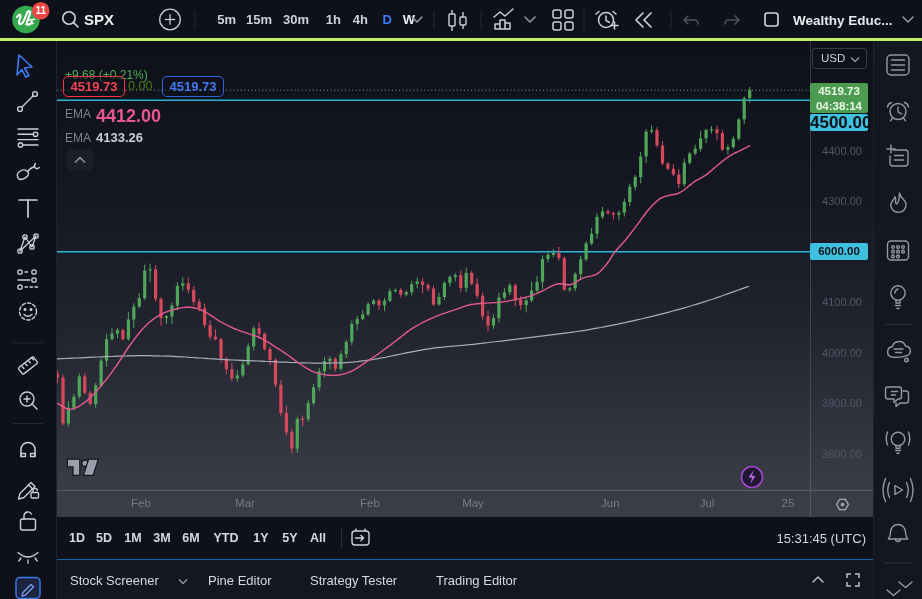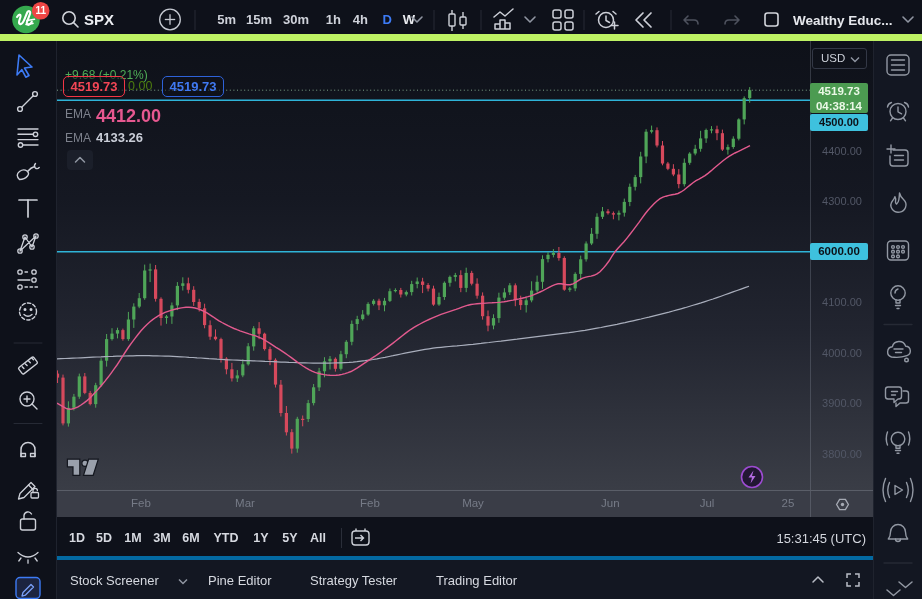--- a/index.html
+++ b/index.html
@@ -1,26 +1,26 @@
 <!DOCTYPE html>
 <html><head><meta charset="utf-8">
 <style>
 *{margin:0;padding:0;box-sizing:border-box}
 html,body{width:922px;height:599px;overflow:hidden;background:#131722;
 font-family:"Liberation Sans",sans-serif;-webkit-font-smoothing:antialiased}
 #app{position:relative;width:922px;height:599px}
 .abs{position:absolute}
-.topbar{left:0;top:0;width:922px;height:41px;background:#0e111a;border-bottom:7px solid #bef264}
+.topbar{left:0;top:0;width:922px;height:41px;background:#0e111a;border-bottom:3px solid #bef264}
 .leftbar{left:0;top:41px;width:57px;height:558px;background:#0e111a;border-right:1px solid #1f232e}
 .chartbg{left:57px;top:41px;width:816px;height:449px;
 background:linear-gradient(180deg,#0e1119 0%,#151822 35%,#222530 65%,#3a3d46 100%)}
 .axline{left:810px;top:41px;width:1px;height:476px;background:rgba(160,166,180,0.26)}
 .strip{left:57px;top:490px;width:816px;height:27px;background:#3a3d47;border-top:1px solid #5a5e68}
 .mon{position:absolute;top:6px;font-size:11.5px;color:#767b87}
-.rangebar{left:57px;top:517px;width:816px;height:43px;background:#0e111a;border-bottom:4px solid #0369a1}
+.rangebar{left:57px;top:517px;width:816px;height:43px;background:#0e111a;border-bottom:1px solid #0369a1}
 .rng{position:absolute;top:14px;font-size:12.5px;font-weight:700;color:#d6d9e0;text-align:center}
 .tabsbar{left:57px;top:561px;width:816px;height:38px;background:#131722}
 .tab{position:absolute;top:12px;font-size:13px;color:#d6d9e0}
 .rightbar{left:873px;top:41px;width:49px;height:558px;background:#131722;border-left:1px solid #1f232e}
 .sep{position:absolute;width:1px;background:#2a2e39}
 .tf{position:absolute;top:12px;font-size:13px;font-weight:600;color:#cfd2da;text-align:right}
 svg{display:block}
 .albl{position:absolute;left:812px;width:60px;text-align:center;font-size:11px;color:#525766}
 </style></head><body>
 <div id="app">
@@ -547,21 +547,21 @@
 <div class="abs albl" style="top:448px">3800.00</div>
 <div class="abs" style="left:812px;top:48px;width:55px;height:21px;border:1px solid #333846;border-radius:3px">
 <span style="position:absolute;left:8px;top:3px;font-size:11.5px;color:#ccd0d8">USD</span>
 <svg width="10" height="8" style="position:absolute;right:6px;top:7px">
         <path d="M1 1.5 l4 4 l4 -4" fill="none" stroke="#9096a2" stroke-width="1.4"></path>
       </svg>
     </div>
 <div class="abs" style="left:810px;top:83px;width:58px;height:30px;background:#4c9b51;border-radius:2px;
  text-align:center;font-size:11.5px;font-weight:700;color:#eaf8e6;line-height:15px;padding-top:1px">4519.73<br>04:38:14</div>
 <div class="abs" style="left:810px;top:113.5px;width:58px;height:17px;background:#3ec1de;border-radius:2px;
- text-align:center;font-size:11px;font-weight:700;color:#0c1017;line-height:17px">4500.00</div>
+ text-align:center;font-size:17px;font-weight:700;color:#0c1017;line-height:17px">4500.00</div>
 <div class="abs" style="left:810px;top:243px;width:58px;height:17px;background:#3ec1de;border-radius:2px;
  text-align:center;font-size:11.5px;font-weight:700;color:#0c1017;line-height:17px">6000.00</div>
 <div class="abs strip">
       <div class="mon" style="left:66px;width:36px;text-align:center">Feb</div>
       <div class="mon" style="left:170px;width:36px;text-align:center">Mar</div>
       <div class="mon" style="left:295px;width:36px;text-align:center">Feb</div>
       <div class="mon" style="left:398px;width:36px;text-align:center">May</div>
       <div class="mon" style="left:544px;width:36px;">Jun</div>
       <div class="mon" style="left:632px;width:36px;text-align:center">Jul</div>
       <div class="mon" style="left:713px;width:36px;text-align:center">25</div>

